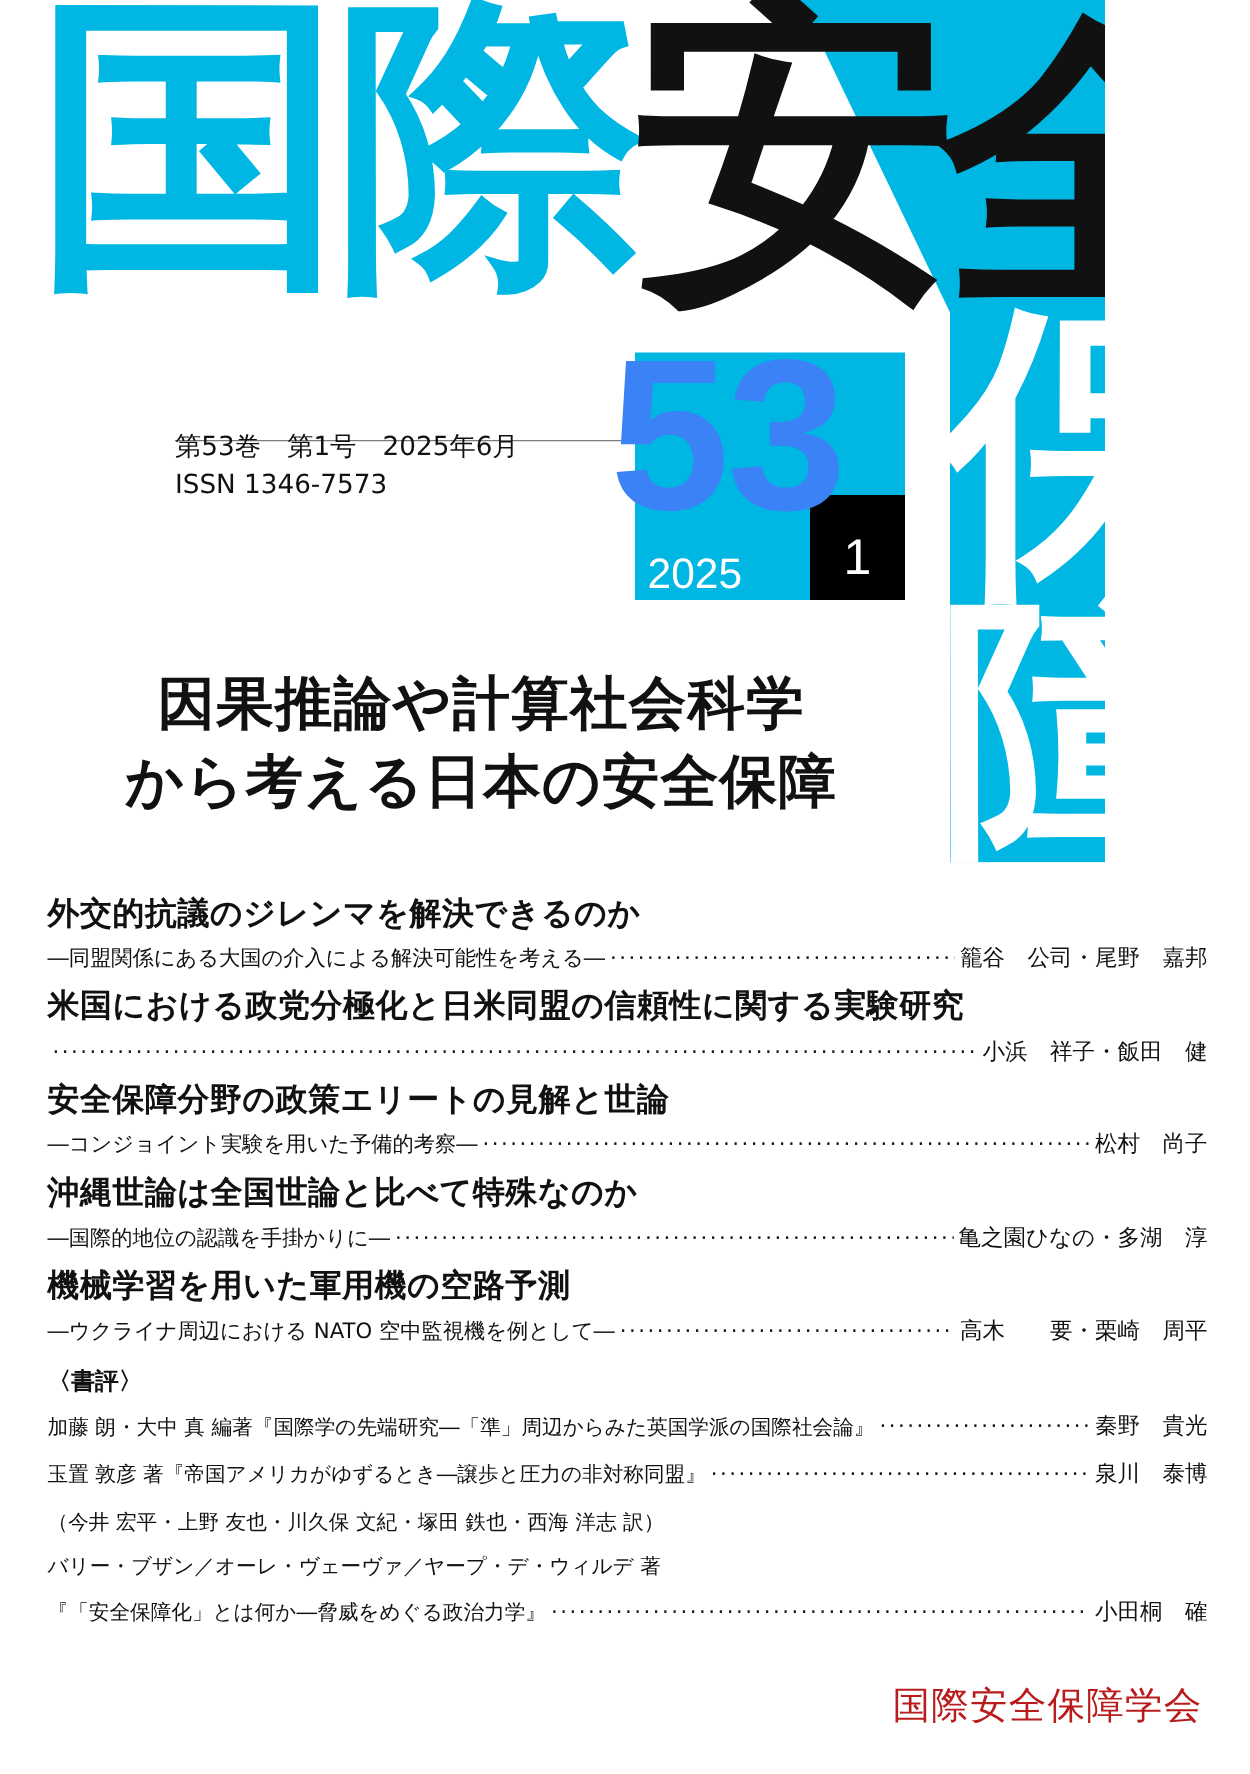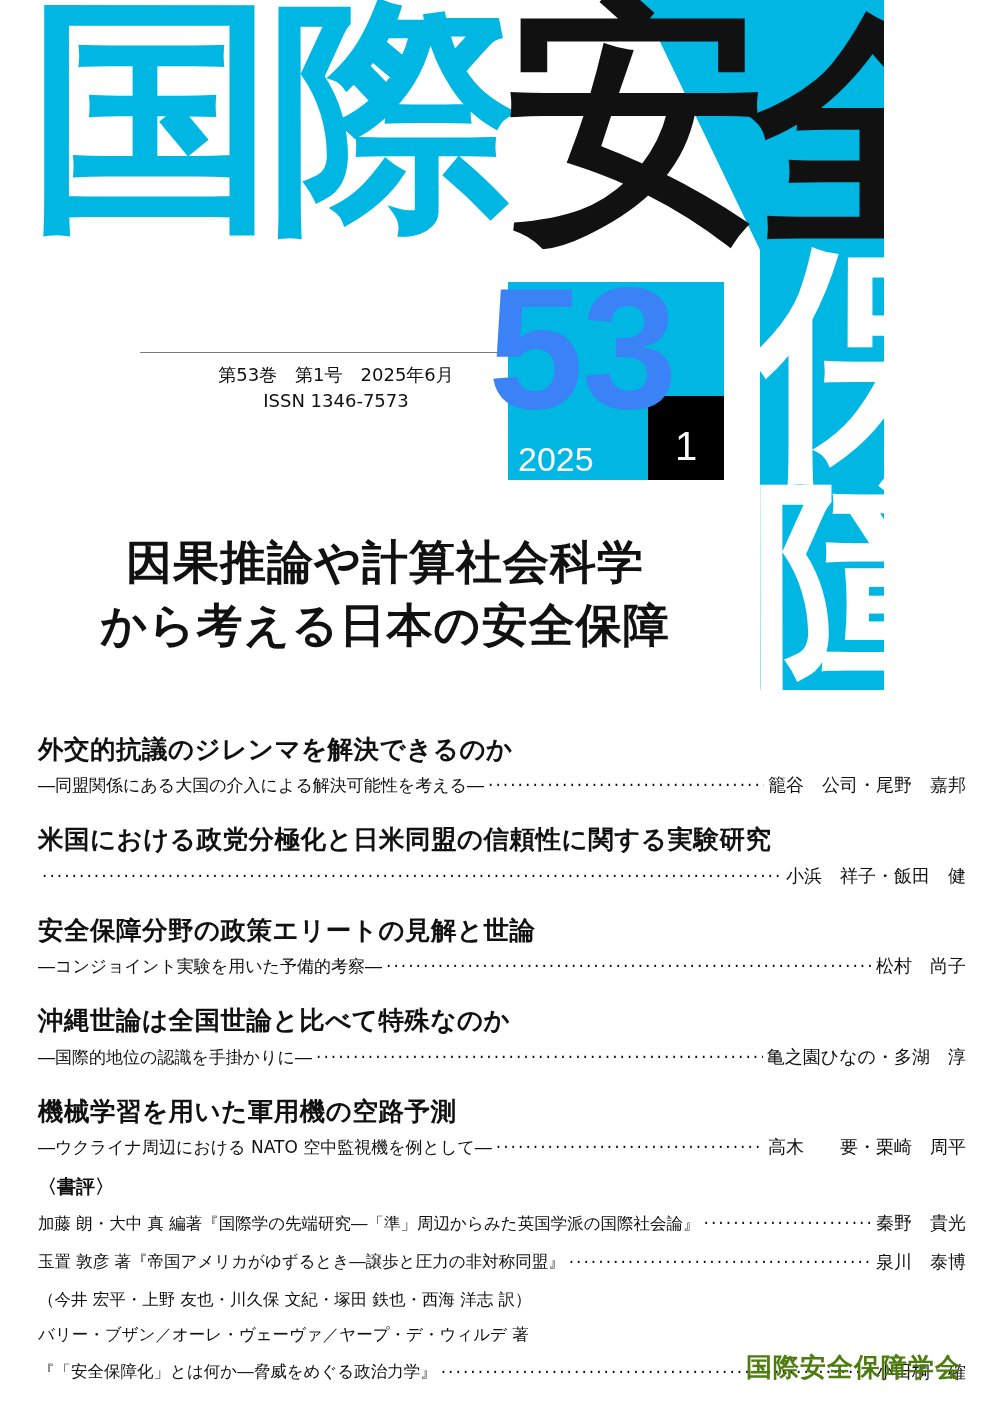--- a/index.html
+++ b/index.html
@@ -117,24 +117,24 @@
     position: absolute;
     left: 140px;
     top: 352px;
     width: 392px;
     height: 1px;
     background: #7c7c7c;
   }
   .issue-line {
     position: absolute;
     left: 140px;
-    top: 362px;
+    top: 342px;
     width: 392px;
-    text-align: center;
-    font-size: 18px;
+    text-align: left;
+    font-size: 21px;
     line-height: 1.45;
     color: #111;
     font-family: "DejaVu Sans", "Liberation Sans", sans-serif;
   }
 
   
   .vol-badge {
     position: absolute;
     left: 508px;
     top: 282px;
@@ -196,21 +196,21 @@
     letter-spacing: 1px;
   }
 
   
   .contents {
     position: absolute;
     left: 38px;
     top: 712px;
     width: 928px;
   }
-  .entry { margin-bottom: 2px; margin-top: 18px; }
+  .entry { margin-bottom: 2px; }
   .entry-title {
     font-size: 25.5px;
     font-weight: 700;
     color: #111;
     letter-spacing: 0.5px;
     line-height: 1.5;
     font-family: "DejaVu Sans", "Liberation Sans", sans-serif;
   }
   .entry-sub-row {
     display: flex;
@@ -262,23 +262,23 @@
     line-height: 2.15;
     color: #111;
     font-family: "DejaVu Sans", "Liberation Sans", sans-serif;
   }
 
   
   .publisher {
     position: absolute;
     right: 38px;
     bottom: 34px;
-    font-size: 26px;
-    font-weight: 700;
-    color: #4d7c0f;
+    font-size: 30px;
+    font-weight: 400;
+    color: #b91c1c;
     letter-spacing: 1px;
     font-family: "DejaVu Sans", "Liberation Sans", sans-serif;
   }
 </style>
 </head>
 <body>
 
 <div id="cover">
 
   <div class="masthead">

